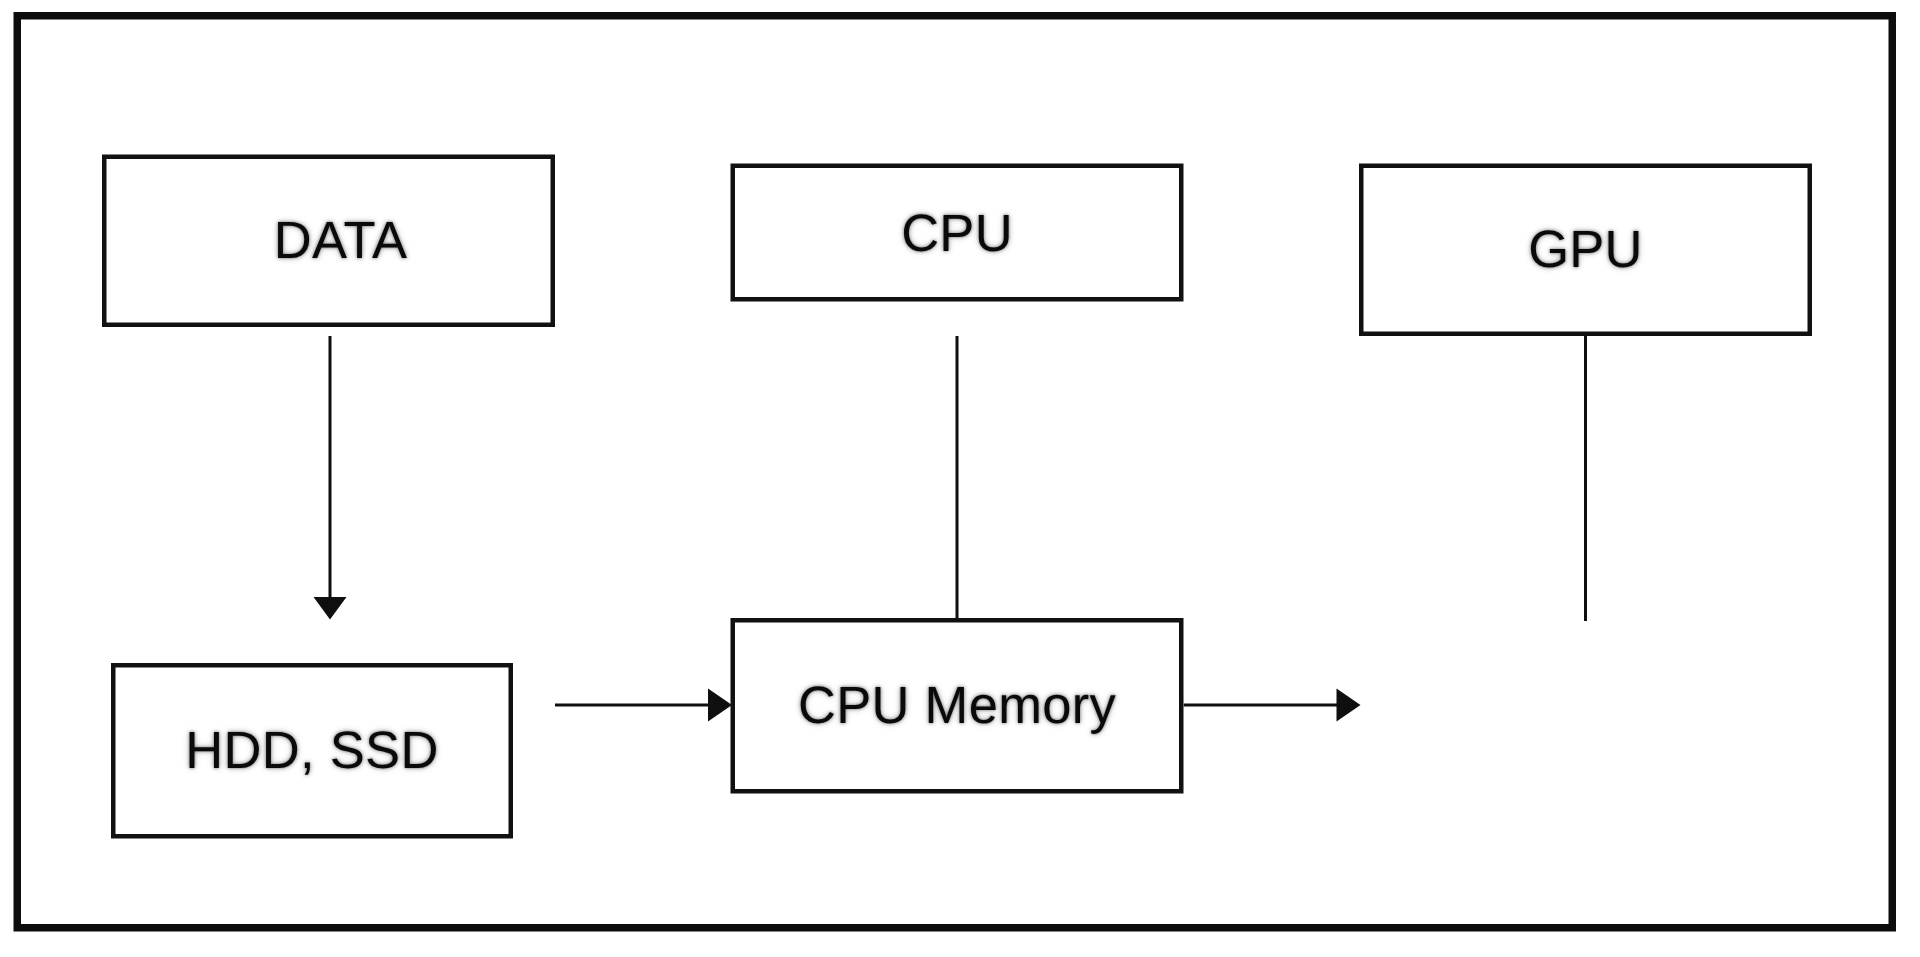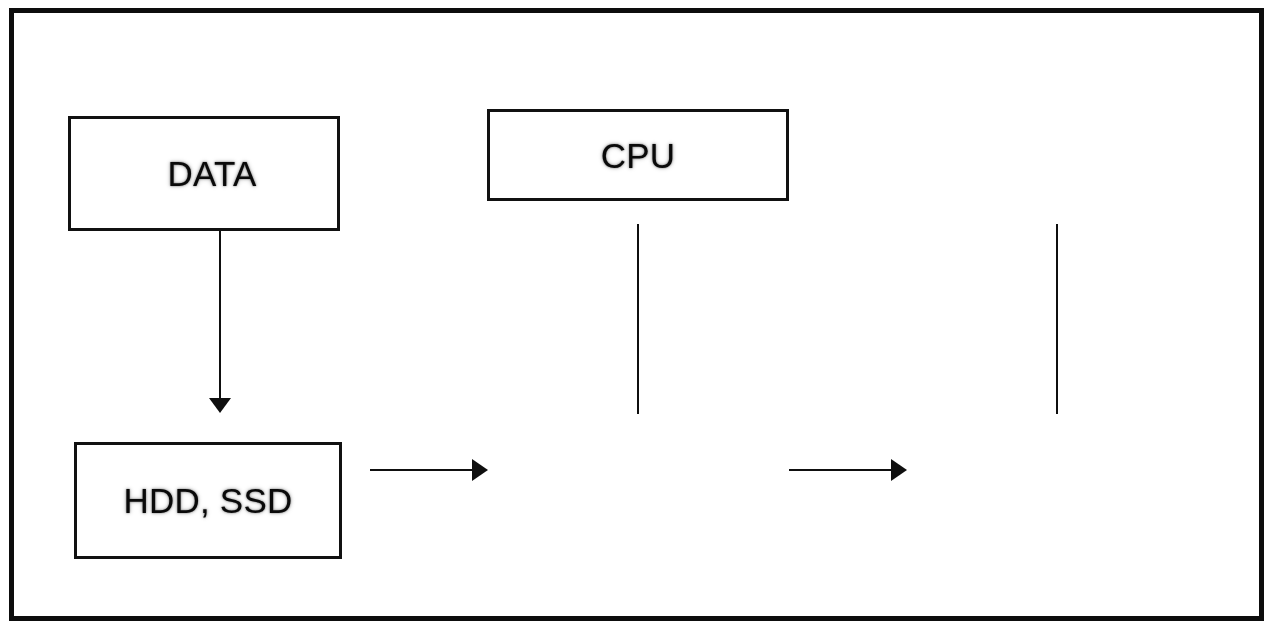--- a/index.html
+++ b/index.html
@@ -95,28 +95,34 @@
   <div class="vline" style="left:637px; top:224px; height:190px;"></div>
 
   <div class="vline" style="left:1056px; top:224px; height:190px;"></div>
 
   <div class="hline" style="left:370px; top:469px; width:104px;"></div>
   <div class="arrow-right" style="left:472px; top:459px;"></div>
 
   <div class="hline" style="left:789px; top:469px; width:104px;"></div>
   <div class="arrow-right" style="left:891px; top:459px;"></div>
 
-  <div class="node-box" style="left:68px; top:116px; width:272px; height:115px;padding-left:16px;">
+  <div class="node-box" style="left:68px; top:103px; width:302px; height:115px;padding-left:16px;">
     <span class="node-label">DATA</span>
   </div>
 
   <div class="node-box" style="left:487px; top:109px; width:302px; height:92px;">
     <span class="node-label">CPU</span>
   </div>
 
+  <div class="node-box" style="left:906px; top:109px; width:302px; height:115px;">
+    <span class="node-label">GPU</span>
+  </div>
 
   <div class="node-box" style="left:74px; top:412px; width:268px; height:117px;margin-top:30px;">
     <span class="node-label">HDD, SSD</span>
   </div>
 
+  <div class="node-box" style="left:487px; top:412px; width:302px; height:117px;">
+    <span class="node-label">CPU Memory</span>
+  </div>
 
 
 </div>
 
 </body></html>

